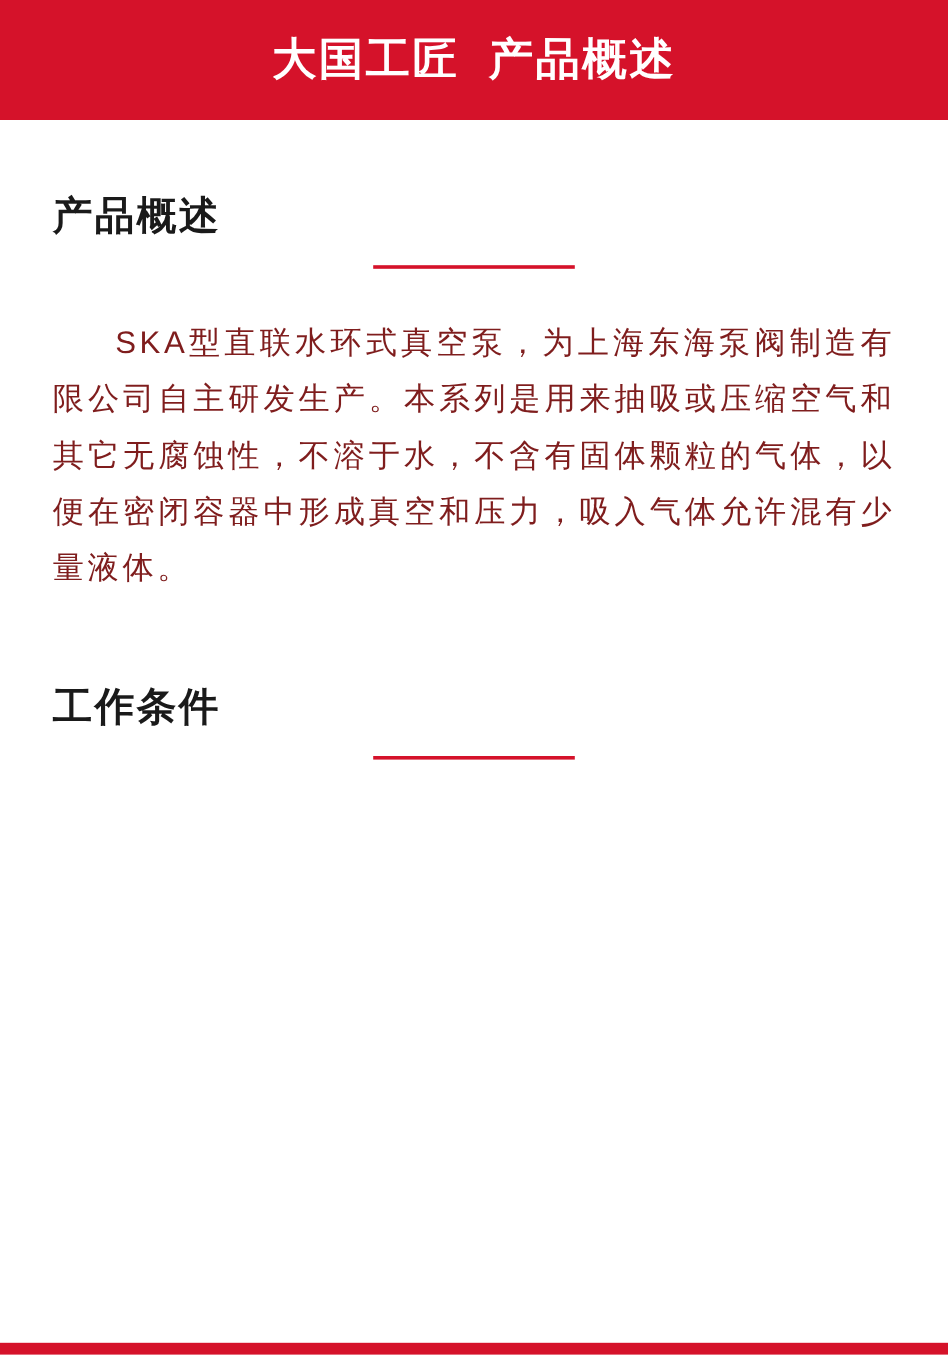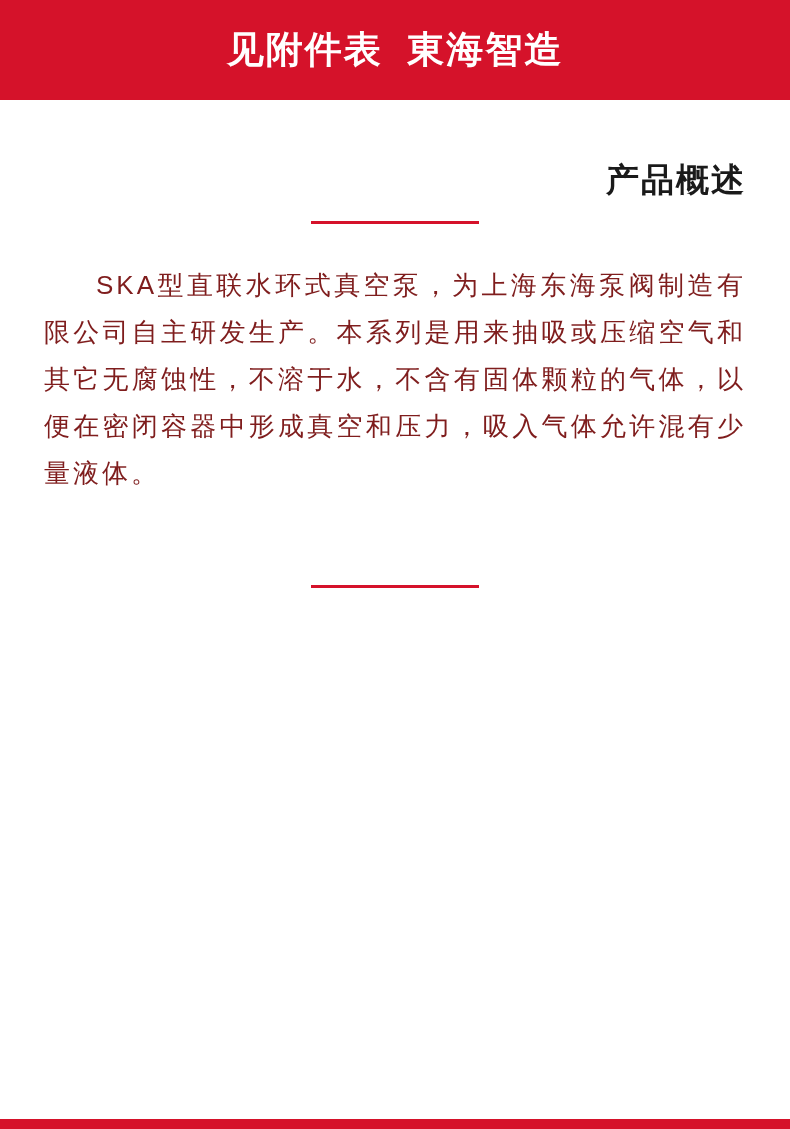--- a/index.html
+++ b/index.html
@@ -35,21 +35,21 @@
     letter-spacing: 2px;
     white-space: pre;
   }
   .content {
     padding: 0 44px;
   }
   .section {
     margin-top: 10px;
   }
   .section-heading-wrap {
-    text-align: right;
+    text-align: left;
     padding-top: 48px;
   }
   .section-heading {
     display: inline-block;
     font-size: 33px;
     font-weight: bold;
     color: #1a1a1a;
     letter-spacing: 2px;
   }
   .heading-rule {
@@ -74,33 +74,34 @@
   .section-2 .body-text {
     margin-top: 36px;
   }
 </style>
 </head>
 <body>
 
 <div class="page">
 
   <div class="banner">
-    <div class="banner-title">见附件表  東海智造</div>
+    <div class="banner-title">大国工匠  产品概述</div>
   </div>
 
   <div class="content">
 
     <div class="section section-1">
       <div class="section-heading-wrap">
         <div class="section-heading">产品概述</div>
         <div class="heading-rule"></div>
       </div>
       <div class="body-text">SKA型直联水环式真空泵，为上海东海泵阀制造有限公司自主研发生产。本系列是用来抽吸或压缩空气和其它无腐蚀性，不溶于水，不含有固体颗粒的气体，以便在密闭容器中形成真空和压力，吸入气体允许混有少量液体。</div>
     </div>
 
     <div class="section section-2">
       <div class="section-heading-wrap">
+        <div class="section-heading">工作条件</div>
         <div class="heading-rule"></div>
       </div>
     </div>
 
   </div>
 </div>
 
 </body></html>

